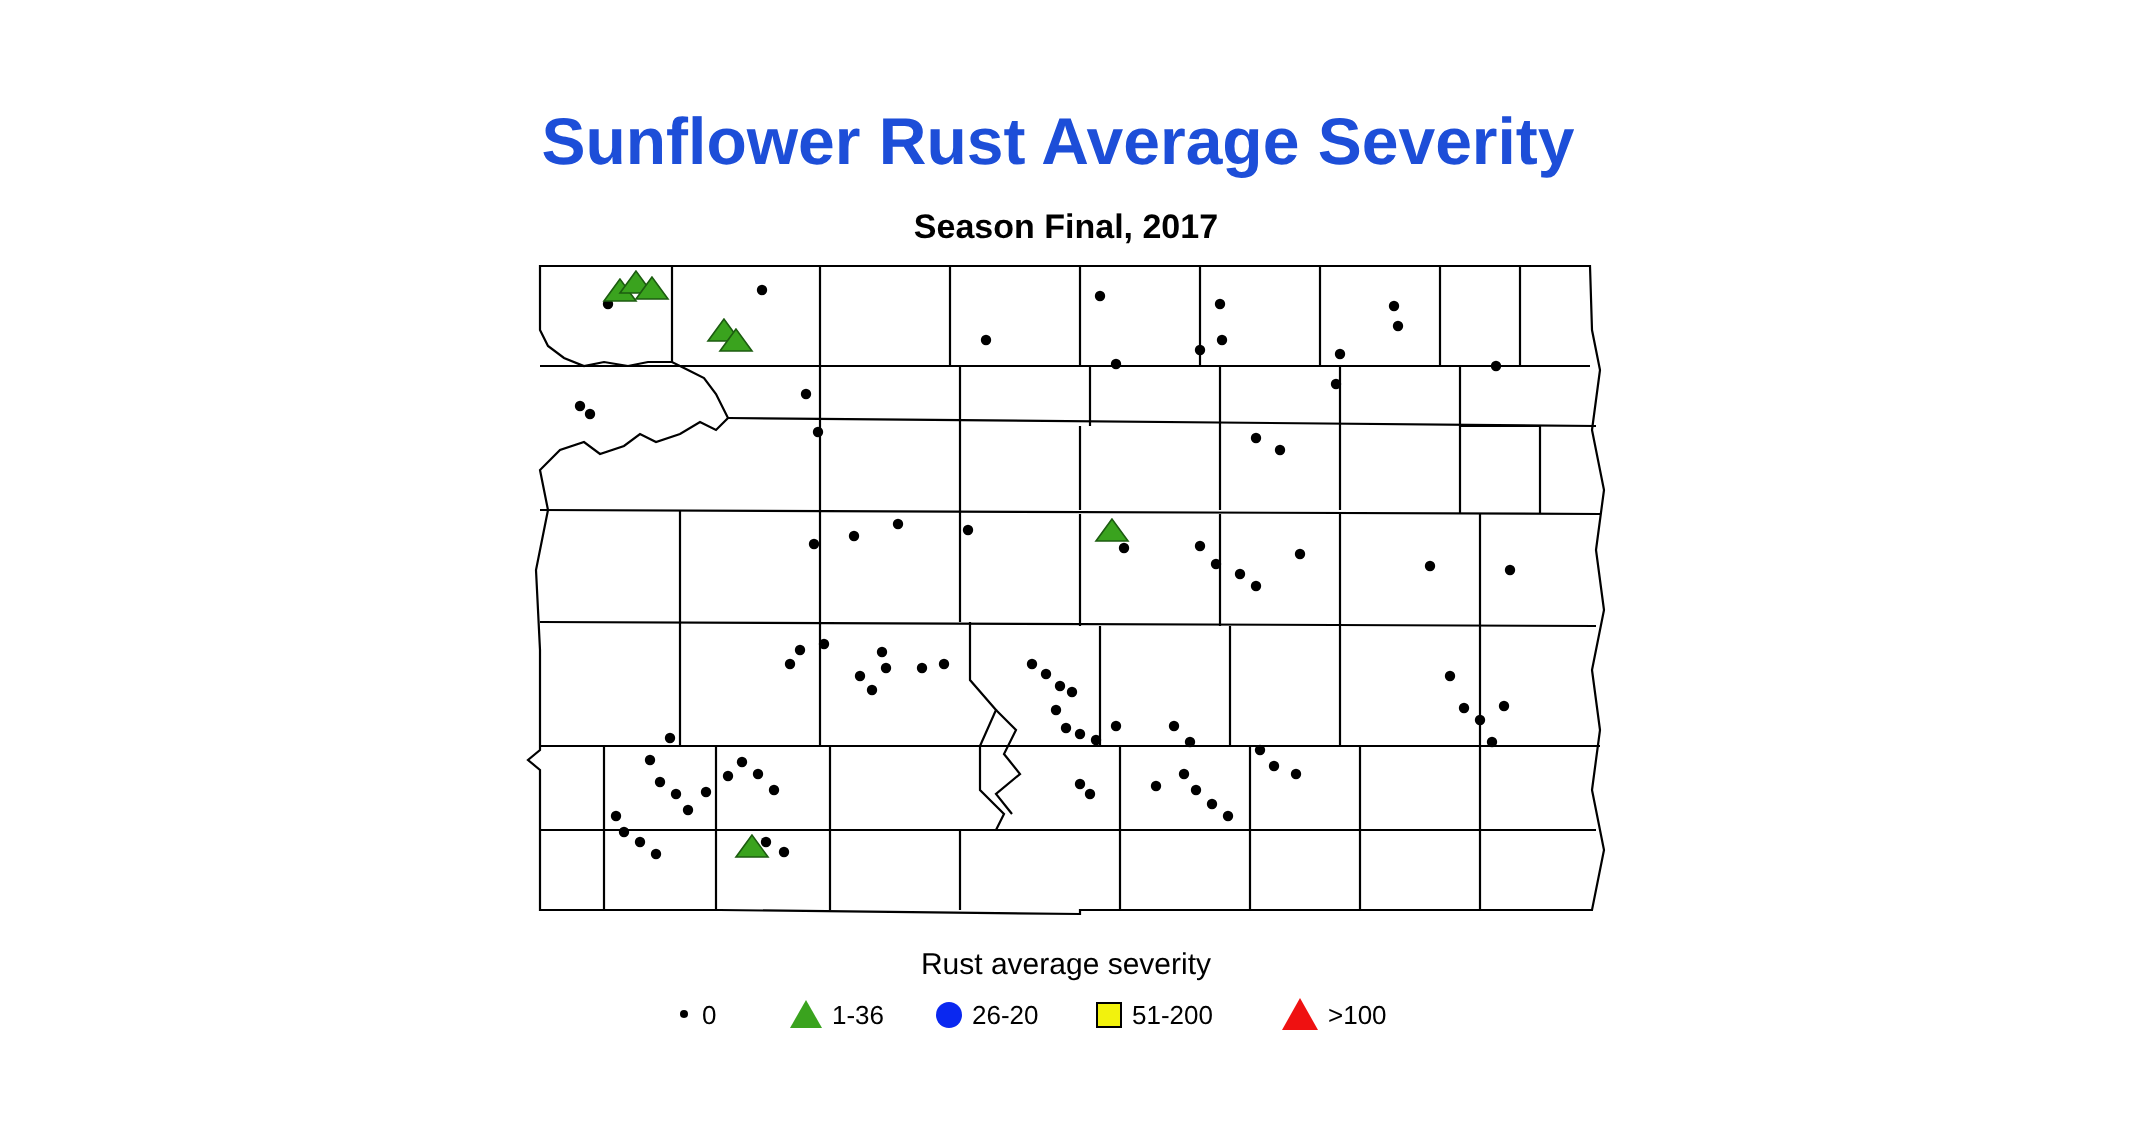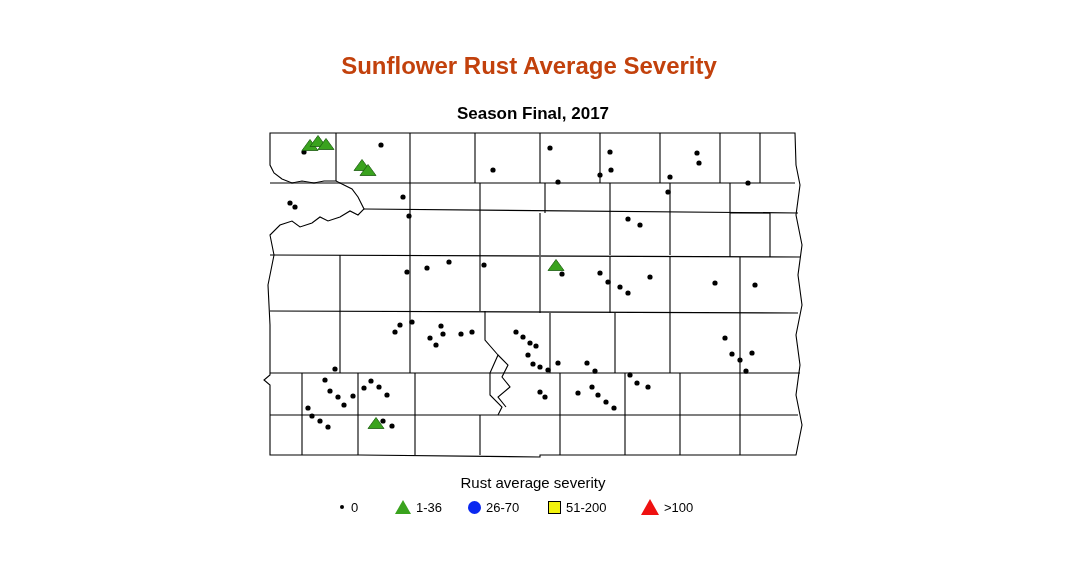--- a/index.html
+++ b/index.html
@@ -14,23 +14,23 @@
     background: #ffffff;
     overflow: hidden;
     font-family: "Liberation Sans", sans-serif;
   }
   #title {
     position: absolute;
     left: 0;
     top: 52px;
     width: 1058px;
     text-align: center;
-    font-size: 24px;
+    font-size: 33px;
     font-weight: bold;
-    color: #c2410c;
+    color: #1d4ed8;
     letter-spacing: 0px;
   }
   #subtitle {
     position: absolute;
     left: 0;
     top: 104px;
     width: 1066px;
     text-align: center;
     font-size: 17px;
     font-weight: bold;
@@ -295,21 +295,21 @@
     <div class="legend-entry" style="left:0px">
       <span class="sym sym-dot"></span>
       <span class="legend-label">0</span>
     </div>
     <div class="legend-entry" style="left:55px">
       <span class="sym sym-tri-green"></span>
       <span class="legend-label">1-36</span>
     </div>
     <div class="legend-entry" style="left:128px">
       <span class="sym sym-circle-blue"></span>
-      <span class="legend-label">26-70</span>
+      <span class="legend-label">26-20</span>
     </div>
     <div class="legend-entry" style="left:208px">
       <span class="sym sym-square-yellow"></span>
       <span class="legend-label">51-200</span>
     </div>
     <div class="legend-entry" style="left:301px">
       <span class="sym sym-tri-red"></span>
       <span class="legend-label">&gt;100</span>
     </div>
   </div>

